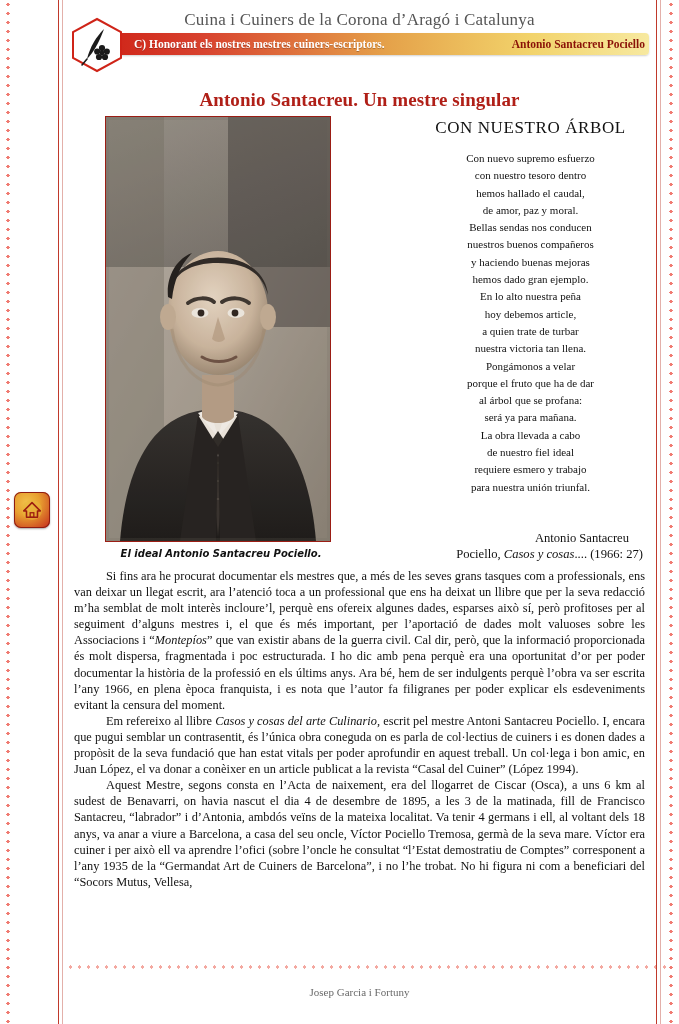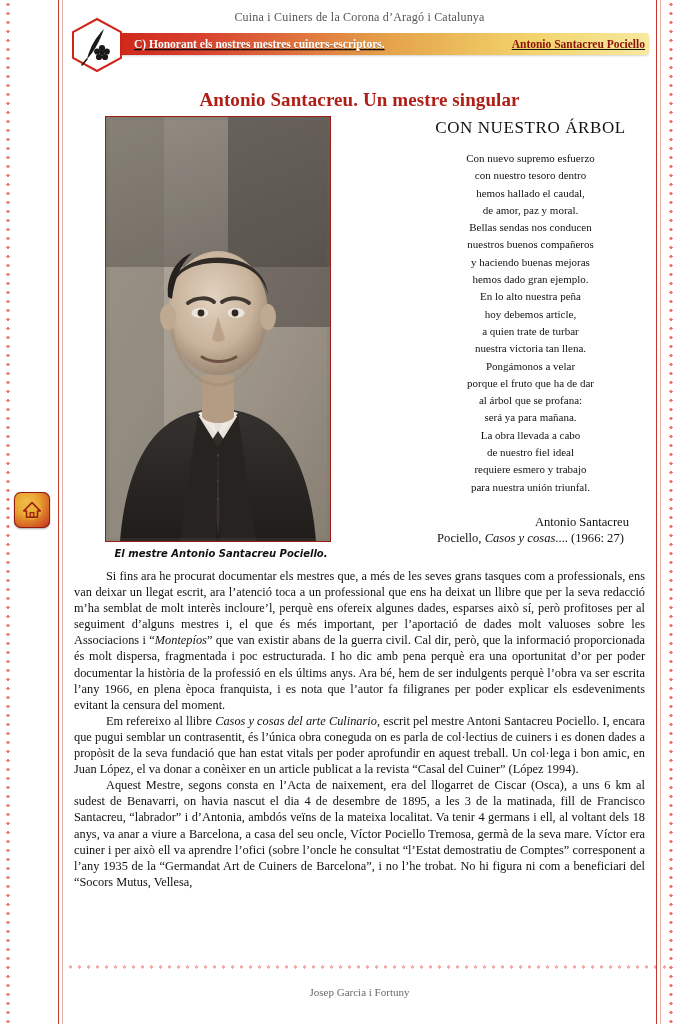--- a/index.html
+++ b/index.html
@@ -50,31 +50,30 @@
     cursor:pointer;
   }
   .home-btn svg{display:block;}
 
   
   .page-inner{position:absolute;left:66px;right:26px;top:0;bottom:0;}
 
   .masthead{
     position:absolute;left:0;right:0;top:10px;
     text-align:center;
-    font-size:12px;color:#555;
+    font-size:17px;color:#555;
     letter-spacing:.2px;
   }
 
   .ribbon{
     position:absolute;left:40px;right:4px;top:33px;height:22px;
     background:linear-gradient(to right,#cf2418 0%,#d8432f 18%,#e5a24a 52%,#f2d36b 78%,#f7e9a0 100%);
     border-radius:0 4px 4px 0;
     display:flex;align-items:center;
     box-shadow:0 1px 2px rgba(0,0,0,.18);
-    text-decoration:underline;
   }
   .ribbon .sec{
     color:#ffffff;font-weight:bold;font-size:11.5px;
     margin-left:28px;white-space:nowrap;
     text-shadow:0 1px 0 rgba(0,0,0,.25);
   }
   .ribbon .who{
     margin-left:auto;margin-right:4px;
     color:#8a1208;font-weight:bold;font-size:11.5px;white-space:nowrap;
   }
@@ -114,24 +113,24 @@
     position:absolute;left:352px;right:10px;top:118px;
     text-align:center;
   }
   .poem-title{
     font-size:17px;letter-spacing:.6px;margin-bottom:12px;color:#111;
   }
   .poem-body{
     font-size:11px;line-height:17.3px;color:#111;
   }
   .poem-attrib{
-    margin-top:18px;font-size:12.6px;line-height:16.5px;color:#111;
+    margin-top:34px;font-size:12.6px;line-height:16.5px;color:#111;
   }
   .poem-attrib .l1{display:block;text-align:right;padding-right:14px;}
-  .poem-attrib .l2{display:block;text-align:center;}
+  .poem-attrib .l2{display:block;text-align:right;}
   .poem-attrib i{font-style:italic;}
 
   
   .body-text{
     position:absolute;left:8px;right:8px;top:568px;
     font-size:12.35px;
     line-height:16.1px;
     text-align:justify;
     color:#111;
     hyphens:auto;
@@ -258,21 +257,21 @@
 
       <path d="M96 240 C106 246, 120 246, 130 240" stroke="#6b4f41" stroke-width="3" fill="none" stroke-linecap="round"></path>
 
       <path d="M66 212 C70 244, 88 266, 112 268 C136 266, 154 244, 158 212" fill="none" stroke="#a08a72" stroke-width="3" opacity="0.45"></path>
 
       <rect x="0" y="0" width="224" height="424" fill="none" stroke="#6f675d" stroke-width="6" opacity="0.18"></rect>
       <rect x="0" y="0" width="224" height="424" fill="#8a8074" opacity="0.07"></rect>
     </svg>
   </div>
 
-  <div class="caption">El mestre Antonio Santacreu Pociello.</div>
+  <div class="caption">El ideal Antonio Santacreu Pociello.</div>
 
   <div class="poem">
     <div class="poem-title">CON NUESTRO ÁRBOL</div>
     <div class="poem-body">
         <div>Con nuevo supremo esfuerzo</div>
         <div>con nuestro tesoro dentro</div>
         <div>hemos hallado el caudal,</div>
         <div>de amor, paz y moral.</div>
         <div>Bellas sendas nos conducen</div>
         <div>nuestros buenos compañeros</div>

